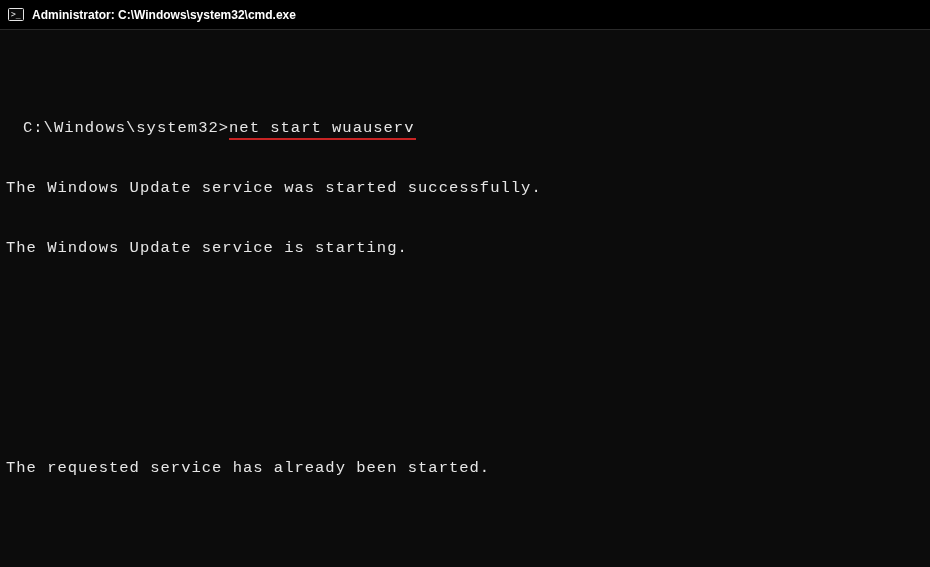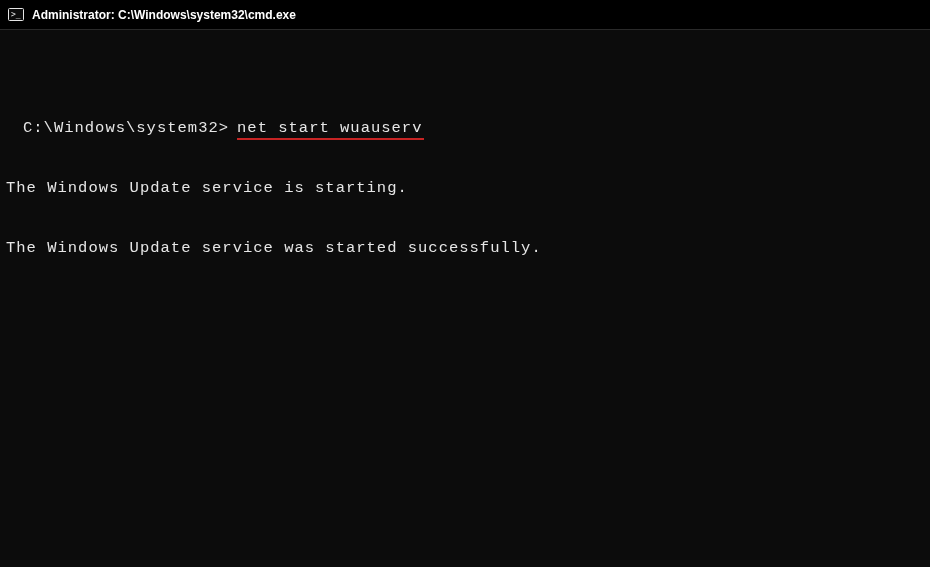--- a/index.html
+++ b/index.html
@@ -47,21 +47,20 @@
     white-space: pre;
   }
   .prompt-line {
     display: inline-block;
     white-space: pre;
     margin-left: 17px;
   }
   .cmd {
     position: relative;
     display: inline-block;
-    margin-left: 8px;
   }
   .underline-red {
     position: absolute;
     left: 0;
     right: -2px;
     bottom: -2px;
     height: 2px;
     background: #c72424;
   }
   .blank {
@@ -82,26 +81,27 @@
         <rect x="0.5" y="1.5" width="15" height="12" rx="1" fill="#0c0c0c" stroke="#e6e6e6" stroke-width="1"></rect>
         <text x="3" y="10" font-size="8" font-family="Consolas, monospace" fill="#e6e6e6">&gt;_</text>
       </svg>
     </span>
     <span class="title-text">Administrator: C:\Windows\system32\cmd.exe</span>
   </div>
 
   <div class="terminal">
     
     <div><span class="prompt-line">C:\Windows\system32&gt;</span><span class="cmd"><span>net start wuauserv</span><span class="underline-red"></span></span></div>
+    <div>The Windows Update service was started successfully.</div>
     <div>The Windows Update service is starting.</div>
-    <div>The Windows Update service was started successfully.</div>
     <div class="blank"></div>
     <div class="blank"></div>
 
     
+    <div>The requested service has already been started.</div>
     <div></div>
     
     
     
 
     
     
     
     
     

